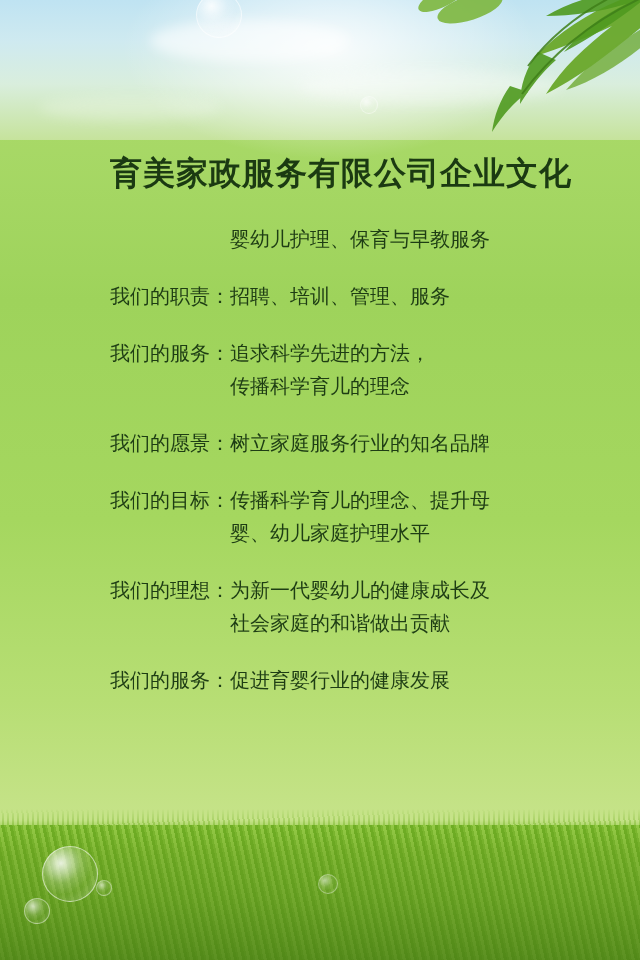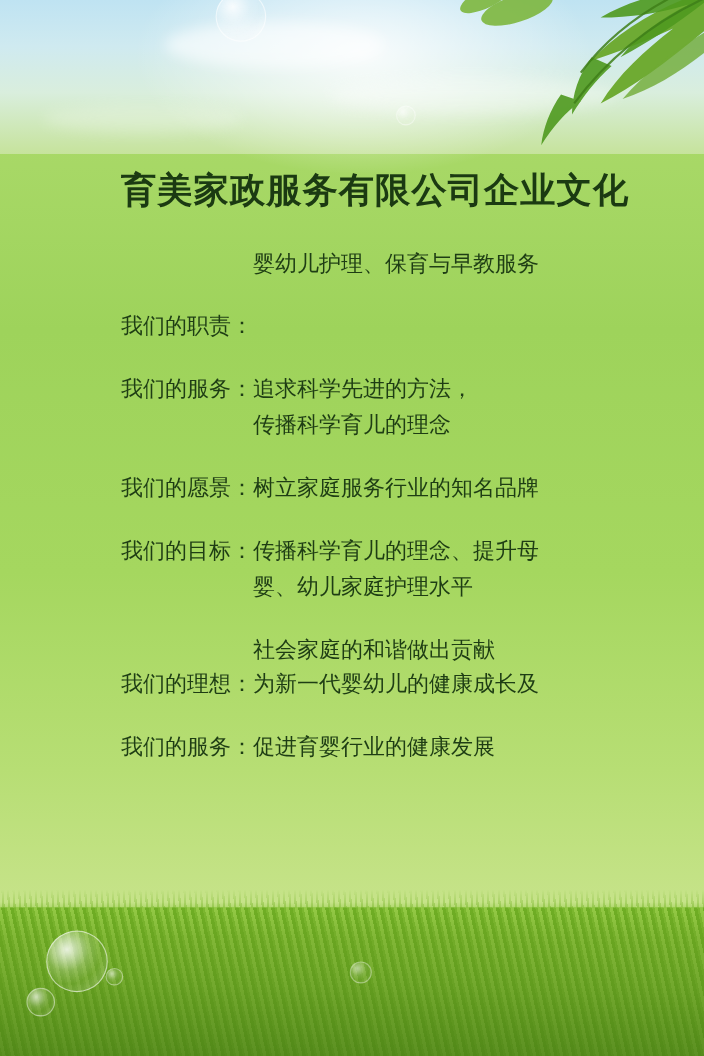--- a/index.html
+++ b/index.html
@@ -195,20 +195,21 @@
       <div class="entry">
         <div class="entry-line cont">
           <span class="entry-label">我们的服务：</span>
           <span class="entry-value">婴幼儿护理、保育与早教服务</span>
         </div>
       </div>
 
       <div class="entry">
         <div class="entry-line">
           <span class="entry-label">我们的职责：</span>
+          <span class="entry-value">招聘、培训、管理、服务</span>
         </div>
       </div>
 
       <div class="entry">
         <div class="entry-line">
           <span class="entry-label">我们的服务：</span>
           <span class="entry-value">追求科学先进的方法，</span>
         </div>
         <div class="entry-line cont">
           <span class="entry-label">我们的宗旨：</span>
@@ -228,27 +229,27 @@
           <span class="entry-label">我们的目标：</span>
           <span class="entry-value">传播科学育儿的理念、提升母</span>
         </div>
         <div class="entry-line cont">
           <span class="entry-label">我们的原则：</span>
           <span class="entry-value">婴、幼儿家庭护理水平</span>
         </div>
       </div>
 
       <div class="entry">
+        <div class="entry-line">
+          <span class="entry-label">我们的理想：</span>
+          <span class="entry-value">为新一代婴幼儿的健康成长及</span>
+        </div>
         <div class="entry-line cont">
           <span class="entry-label">我们的理想：</span>
           <span class="entry-value">社会家庭的和谐做出贡献</span>
-        </div>
-        <div class="entry-line">
-          <span class="entry-label">我们的理想：</span>
-          <span class="entry-value">为新一代婴幼儿的健康成长及</span>
         </div>
       </div>
 
       <div class="entry">
         <div class="entry-line">
           <span class="entry-label">我们的服务：</span>
           <span class="entry-value">促进育婴行业的健康发展</span>
         </div>
       </div>
 

